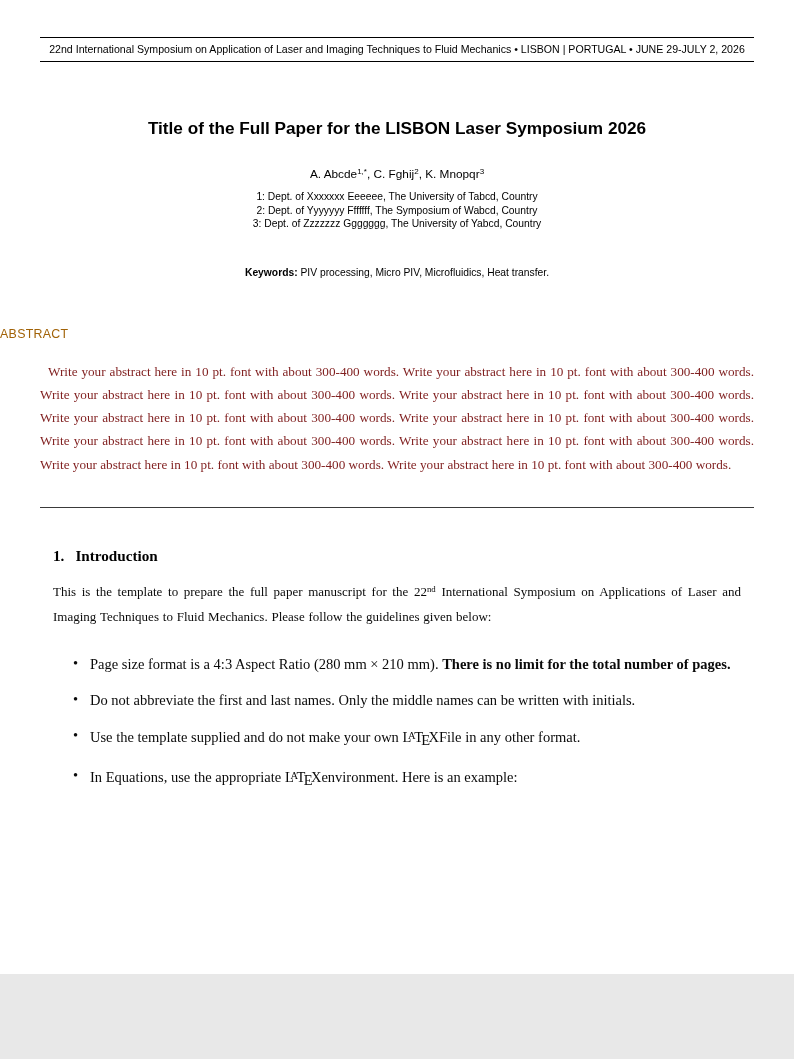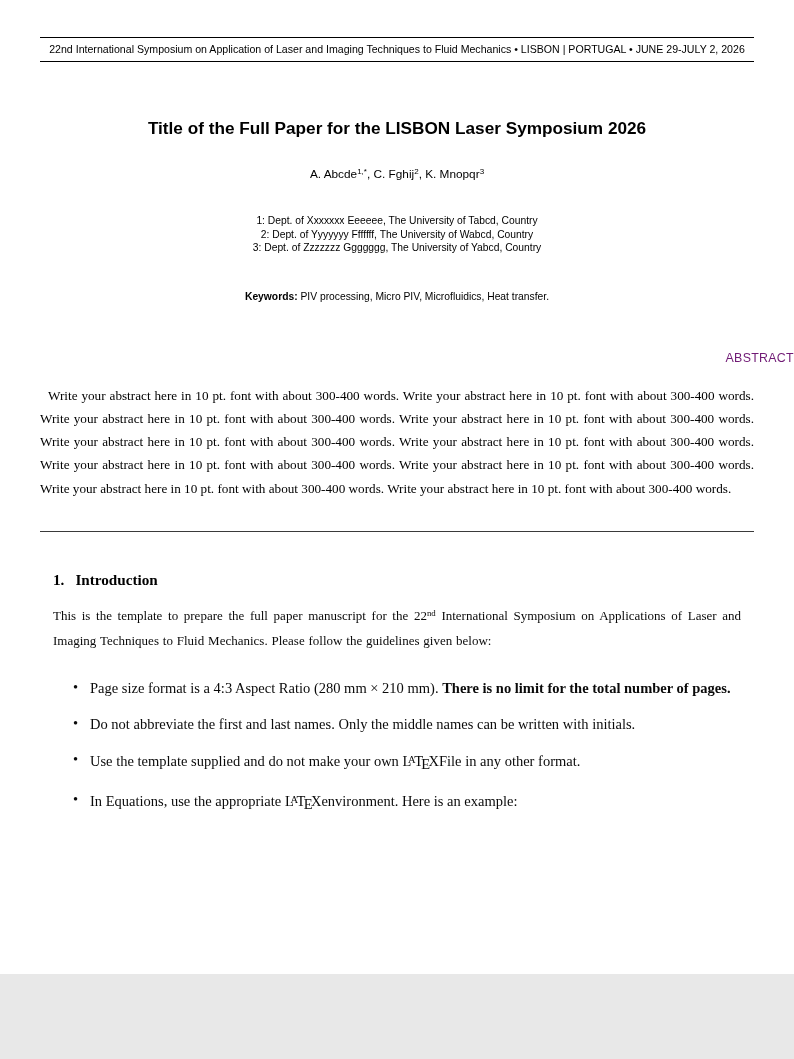--- a/index.html
+++ b/index.html
@@ -20,37 +20,37 @@
   .title{
     margin:56px 40px 0; text-align:center;
     font-family:"Liberation Sans", sans-serif; font-weight:bold; font-size:17.2px; color:#000;
   }
   .authors{
     margin-top:28px; text-align:center;
     font-family:"Liberation Sans", sans-serif; font-size:11.8px; color:#000;
   }
   .sup{font-size:0.68em; position:relative; top:-0.45em;}
   .affil{
-    margin-top:33px; text-align:center;
+    margin-top:9px; text-align:center;
     font-family:"Liberation Sans", sans-serif; font-size:10.3px; line-height:13.6px; color:#000;
   }
   .email{ text-decoration:none; cursor:pointer; }
   .keywords{
     margin-top:36px; text-align:center;
     font-family:"Liberation Sans", sans-serif; font-size:10.3px; color:#000;
   }
   .keywords b{font-weight:bold;}
   
   .abs-head{
-    margin-top:49px; text-align:right;
-    font-family:"Liberation Sans", sans-serif; font-size:12.4px; color:#701a75; letter-spacing:0.3px;
+    margin-top:49px; text-align:left;
+    font-family:"Liberation Sans", sans-serif; font-size:12.4px; color:#a16207; letter-spacing:0.3px;
   }
   .abstract{
     margin:19px 40px 0; text-align:justify; text-indent:8px;
-    font-size:13.2px; line-height:23.2px; color:#000000;
+    font-size:13.2px; line-height:23.2px; color:#7f1d1d;
   }
   .mid-rule{margin:31px 40px 0; border-top:1px solid #3a3a3a; height:0;}
   
   .sec-head{
     margin:39px 53px 0; font-weight:bold; font-size:15.2px; color:#000;
   }
   .sec-head .num{margin-right:11px;}
   .body-par{
     margin:15px 53px 0; text-align:justify;
     font-size:13px; line-height:23px; color:#0a0a0a; word-spacing:0.6px;
@@ -82,21 +82,21 @@
   <div class="head-rule"></div>
 
   <h1 class="title">Title of the Full Paper for the LISBON Laser Symposium 2026</h1>
 
   <div class="authors">
     <span>A. Abcde</span><span class="sup">1,*</span><span>, </span><span>C. Fghij</span><span class="sup">2</span><span>, </span><span>K. Mnopqr</span><span class="sup">3</span>
   </div>
 
   <div class="affil">
     <div>1: Dept. of Xxxxxxx Eeeeee, The University of Tabcd, Country</div>
-    <div>2: Dept. of Yyyyyyy Fffffff, The University of Wabcd, Country</div>
+    <div>2: Dept. of Yyyyyyy Fffffff, The Symposium of Wabcd, Country</div>
     <div>3: Dept. of Zzzzzzz Ggggggg, The University of Yabcd, Country</div>
   </div>
 
   <div class="keywords">
     <b>Keywords:</b><span> PIV processing, Micro PIV, Microfluidics, Heat transfer.</span>
   </div>
 
   <div class="abs-head">ABSTRACT</div>
   <p class="abstract">Write your abstract here in 10 pt. font with about 300-400 words. Write your abstract here in 10 pt. font with about 300-400 words. Write your abstract here in 10 pt. font with about 300-400 words. Write your abstract here in 10 pt. font with about 300-400 words. Write your abstract here in 10 pt. font with about 300-400 words. Write your abstract here in 10 pt. font with about 300-400 words. Write your abstract here in 10 pt. font with about 300-400 words. Write your abstract here in 10 pt. font with about 300-400 words. Write your abstract here in 10 pt. font with about 300-400 words. Write your abstract here in 10 pt. font with about 300-400 words.</p>
 

